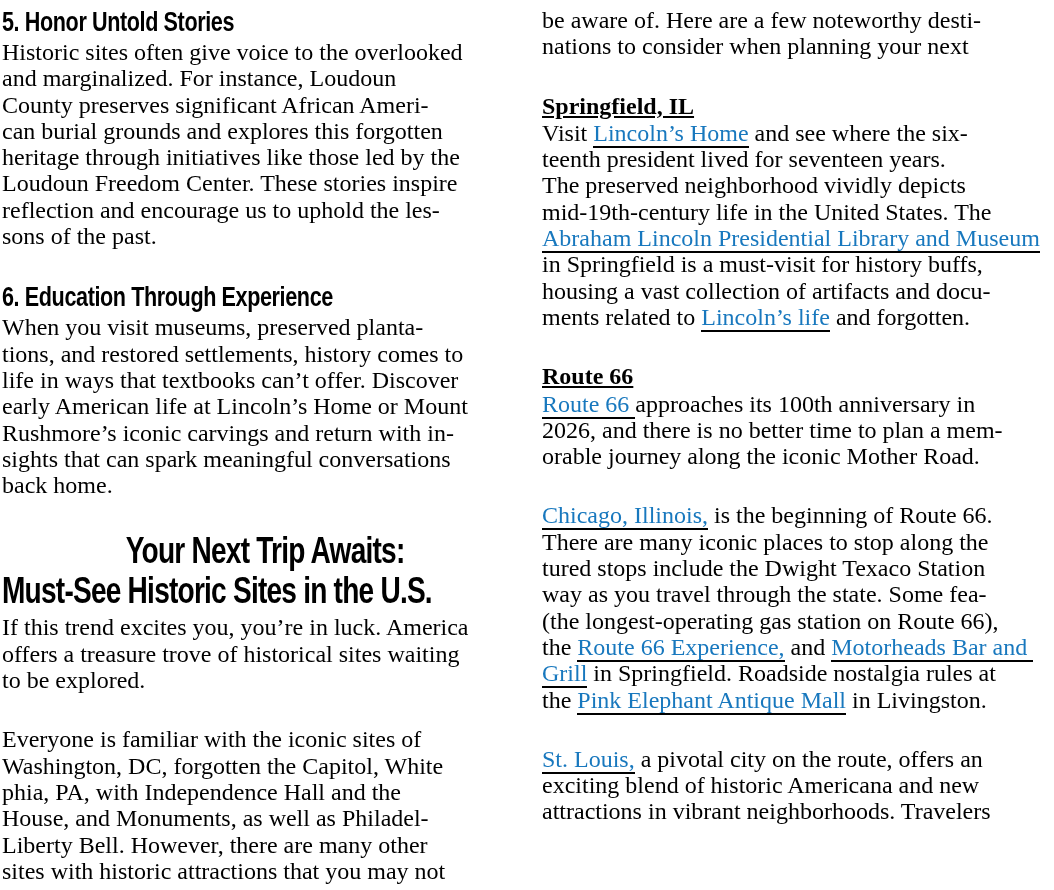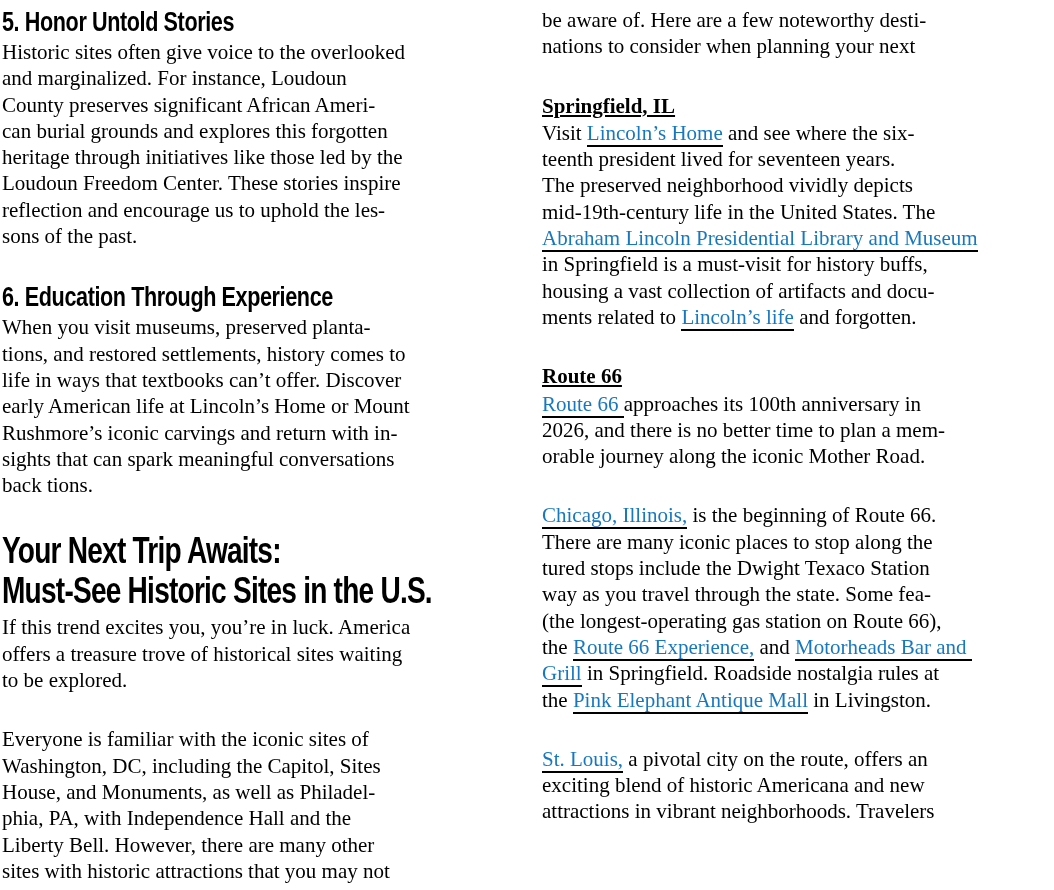--- a/index.html
+++ b/index.html
@@ -15,36 +15,36 @@
     grid-template-columns: 516px 512px;
     column-gap: 24px;
     padding: 6px 0 0 2px;
     box-sizing: border-box;
     width: 1054px;
   }
   .column { overflow: hidden; }
   .block { margin: 1px 0 33px 0; }
   .line { white-space: pre; }
   .para .line, .h-serif .line {
-    font-size: 21px;
+    font-size: 24px;
     line-height: 26.3px;
   }
   .h-serif { margin-bottom: 0; text-decoration: underline; }
   .h-serif .line { font-weight: 700; }
   .h-sans { margin-bottom: 2px; }
   .h-sans .line {
     font-family: "Liberation Sans", sans-serif;
     font-weight: 700;
     font-size: 27px;
     line-height: 30px;
     letter-spacing: -0.5px;
     transform: scaleX(0.80);
     transform-origin: 0 50%;
   }
-  .h-sans-xl { margin: 0 0 3px 0; }
+  .h-sans-xl { margin: 0 0 3px 0; text-align: right; }
   .h-sans-xl .line {
     font-family: "Liberation Sans", sans-serif;
     font-weight: 700;
     font-size: 36px;
     line-height: 40px;
     letter-spacing: -1px;
     transform: scaleX(0.78);
     transform-origin: 0 50%;
   }
   a.link {
@@ -76,36 +76,36 @@
       <div class="block h-sans">
         <div class="line"><span>6. Education Through Experience</span></div>
       </div>
       <div class="block para">
         <div class="line"><span>When you visit museums, preserved planta-</span></div>
         <div class="line"><span>tions, and restored settlements, history comes to</span></div>
         <div class="line"><span>life in ways that textbooks can’t offer. Discover</span></div>
         <div class="line"><span>early American life at Lincoln’s Home or Mount</span></div>
         <div class="line"><span>Rushmore’s iconic carvings and return with in-</span></div>
         <div class="line"><span>sights that can spark meaningful conversations</span></div>
-        <div class="line"><span>back tions.</span></div>
+        <div class="line"><span>back home.</span></div>
       </div>
       <div class="block h-sans-xl">
         <div class="line"><span>Your Next Trip Awaits:</span></div>
         <div class="line"><span>Must-See Historic Sites in the U.S.</span></div>
       </div>
       <div class="block para">
         <div class="line"><span>If this trend excites you, you’re in luck. America</span></div>
         <div class="line"><span>offers a treasure trove of historical sites waiting</span></div>
         <div class="line"><span>to be explored.</span></div>
       </div>
       <div class="block para">
         <div class="line"><span>Everyone is familiar with the iconic sites of</span></div>
-        <div class="line"><span>Washington, DC, including the Capitol, Sites</span></div>
+        <div class="line"><span>Washington, DC, forgotten the Capitol, White</span></div>
+        <div class="line"><span>phia, PA, with Independence Hall and the</span></div>
         <div class="line"><span>House, and Monuments, as well as Philadel-</span></div>
-        <div class="line"><span>phia, PA, with Independence Hall and the</span></div>
         <div class="line"><span>Liberty Bell. However, there are many other</span></div>
         <div class="line"><span>sites with historic attractions that you may not</span></div>
       </div>
     </div>
     <div class="column">
       <div class="block para">
         <div class="line"><span>be aware of. Here are a few noteworthy desti-</span></div>
         <div class="line"><span>nations to consider when planning your next</span></div>
       </div>
       <div class="block h-serif">

